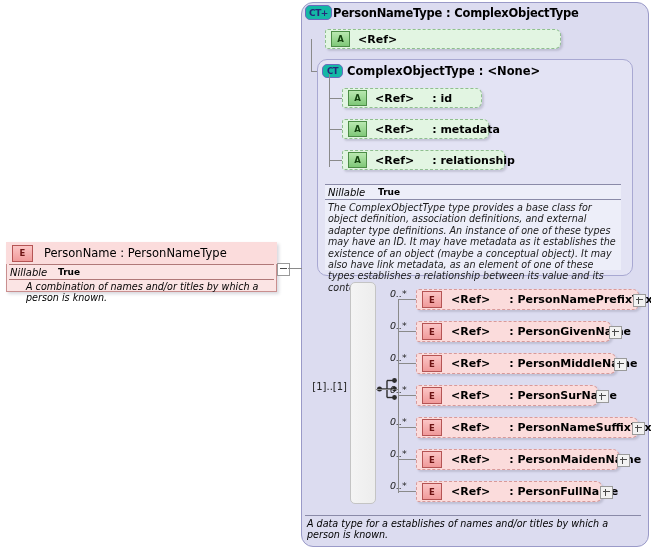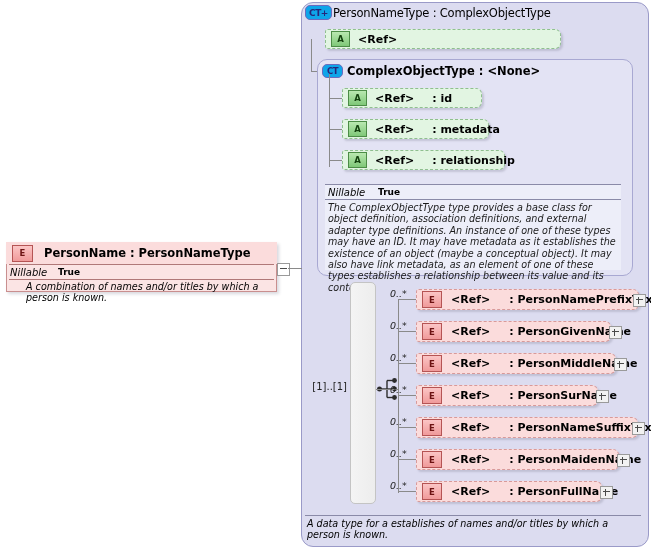--- a/index.html
+++ b/index.html
@@ -10,25 +10,25 @@
   }
   .abs{position:absolute;box-sizing:border-box;}
 
   
   #ct-outer{
     left:301px;top:2px;width:348px;height:545px;
     background:#dcdcf0;border:1px solid #9a9ac8;border-radius:12px;
   }
   #ct-outer-title{
     left:333px;top:6px;width:300px;height:16px;
-    font-weight:normal;font-size:11.5px;letter-spacing:-.2px;color:#000;
+    font-weight:bold;font-size:11.5px;letter-spacing:-.2px;color:#000;
     white-space:nowrap;
   }
   .ct-badge{
-    background:#0ea5e9;border:1px solid #6b6bbd;border-radius:5px;
+    background:#14b8a6;border:1px solid #6b6bbd;border-radius:5px;
     color:#26267a;font-weight:bold;font-size:9px;
     display:flex;align-items:center;justify-content:center;
     letter-spacing:-.5px;
   }
   #ct-outer-badge{left:305px;top:5px;width:27px;height:15px;}
 
   
   #ct-inner{
     left:317px;top:59px;width:316px;height:217px;
     background:#e3e3f4;border:1px solid #a8a8d2;border-radius:10px;
@@ -146,21 +146,21 @@
     left:6px;top:242px;width:271px;height:22px;
     background:#fbdcdc;display:flex;align-items:center;
   }
   #pn-badge{
     width:19px;height:15px;margin-left:6px;
     background:linear-gradient(180deg,#fbc5c5,#f09a9a);
     border:1px solid #b55454;color:#6d1313;
     font-size:8.5px;font-weight:bold;
     display:flex;align-items:center;justify-content:center;
   }
-  #pn-title{margin-left:11px;font-size:11.5px;font-weight:bold;white-space:nowrap;}
+  #pn-title{margin-left:11px;font-size:11.5px;font-weight:normal;white-space:nowrap;}
   #pn-sep1{left:9px;top:264px;width:265px;height:1px;background:#b07878;}
   #pn-nillable-label{left:10px;top:267px;font-style:italic;font-size:10px;}
   #pn-nillable-value{left:58px;top:267px;font-size:9px;font-weight:bold;}
   #pn-sep2{left:9px;top:279px;width:265px;height:1px;background:#b07878;}
   #pn-doc{left:26px;top:281px;width:262px;font-style:italic;font-size:9.6px;line-height:11.4px;}
 </style>
 </head>
 <body>
 
 <div class="abs" id="ct-outer"></div>

